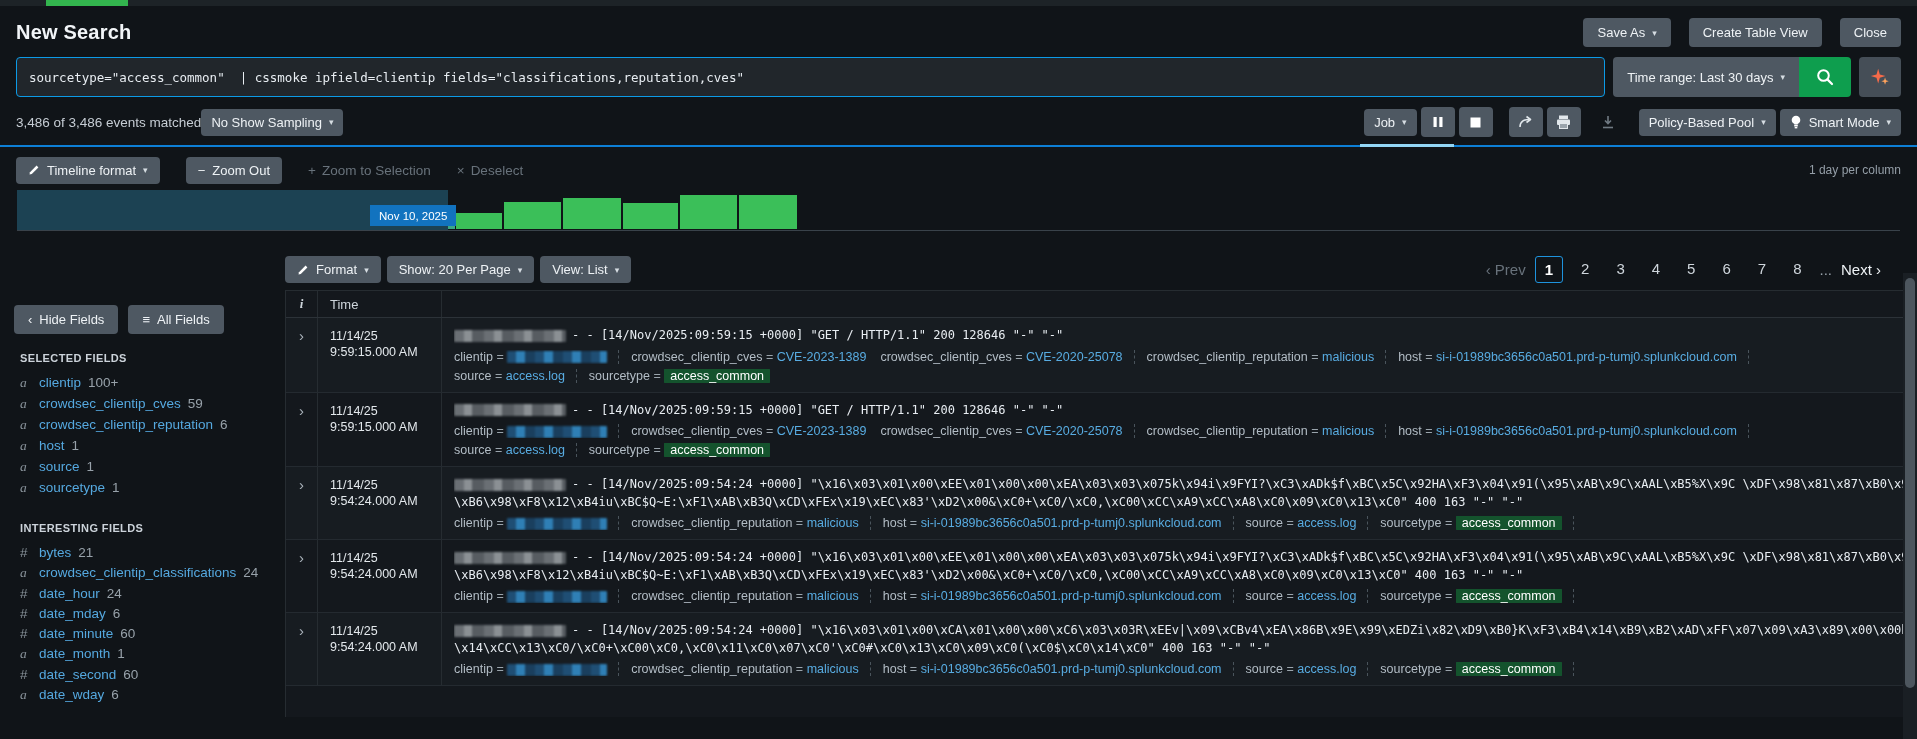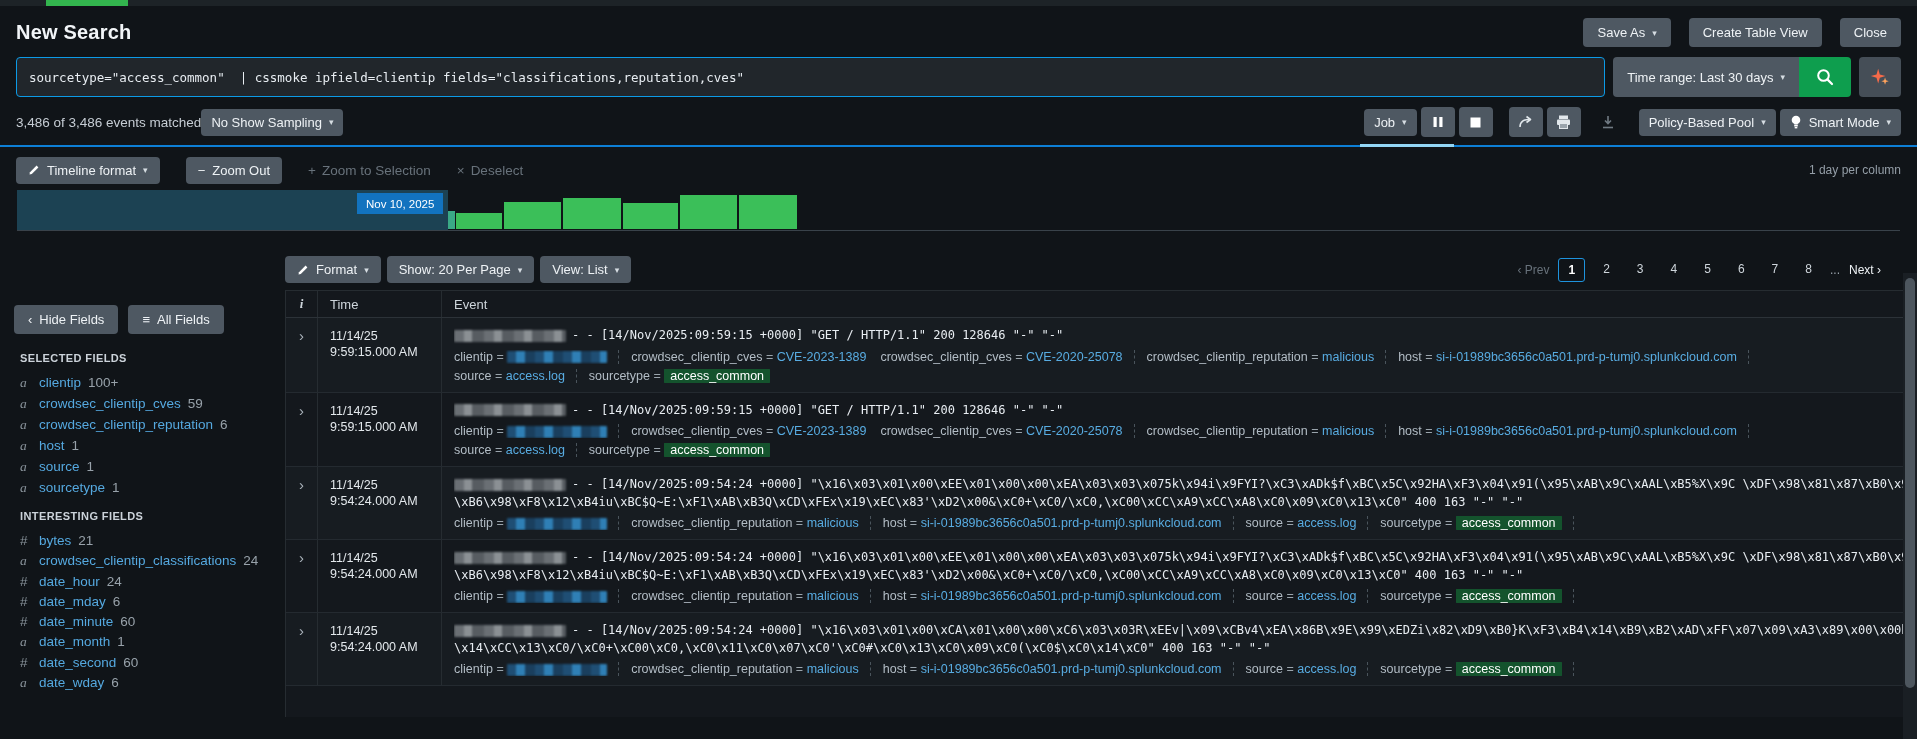--- a/index.html
+++ b/index.html
@@ -55,21 +55,21 @@
   .sb-section-title { font-size:11px; font-weight:700; letter-spacing:.4px; color:#ccd3da; margin:14px 0 8px 6px; }
   .sb-item { display:flex; align-items:baseline; gap:7px; padding:2.5px 0 2.5px 6px; font-size:13.5px; cursor:pointer; }
   .sb-prefix { color:#8a949c; width:12px; flex:none; }
   .sb-prefix.alpha { font-style:italic; font-family:"Liberation Serif","DejaVu Serif",serif; }
   .sb-name { color:#55a9e0; }
   .sb-count { color:#98a2aa; }
 
   .main { flex:1; min-width:0; display:flex; flex-direction:column; }
   .controls-row { display:flex; align-items:center; gap:6px; height:42px; padding-right:36px; border-bottom:1px solid #262c31; }
   .controls-row .btn { padding:6px 12px; }
-  .pagination { margin-left:auto; display:flex; align-items:center; gap:9px; font-size:12px; }
+  .pagination { margin-left:auto; display:flex; align-items:center; gap:9px; font-size:15px; }
   .pg-prev { color:#68727b; }
   .pg-page { color:#cfd6dc; padding:4px 9px; cursor:pointer; }
   .pg-page.active { border:1px solid #1e93dd; border-radius:3px; color:#fff; font-weight:700; }
   .pg-ellipsis { color:#9aa4ac; }
   .pg-next { color:#eef2f5; cursor:pointer; }
 
   .etable { flex:1; background:#14181d; border-left:1px solid #262c31; overflow:hidden; }
   .thead { display:flex; height:27px; align-items:center; border-bottom:1px solid #2c3238; color:#ced5db; font-size:13px; }
   .c-info { width:32px; flex:none; text-align:center; border-right:1px solid #262c31; align-self:stretch; display:flex; align-items:flex-start; justify-content:center; }
   .thead .c-info { align-items:center; font-family:"Liberation Serif","DejaVu Serif",serif; font-style:italic; font-weight:700; }
@@ -255,21 +255,21 @@
 
   <div class="tl-strip" id="tl-strip">
       <div class="tl-selection" style="width: 431px; background: rgb(28, 66, 83);"></div>
       <div class="tl-sliver" style="left: 431px; width: 7px; height: 18px;"></div>
       <div class="tl-bar" style="left: 439px; width: 46px; height: 16px; background: rgb(59, 191, 89);"></div>
       <div class="tl-bar" style="left: 487px; width: 57px; height: 27px; background: rgb(59, 191, 89);"></div>
       <div class="tl-bar" style="left: 546px; width: 58px; height: 31px; background: rgb(59, 191, 89);"></div>
       <div class="tl-bar" style="left: 606px; width: 55px; height: 26px; background: rgb(59, 191, 89);"></div>
       <div class="tl-bar" style="left: 663px; width: 57px; height: 34px; background: rgb(59, 191, 89);"></div>
       <div class="tl-bar" style="left: 722px; width: 58px; height: 34px; background: rgb(59, 191, 89);"></div>
-      <div class="tl-label" style="left: 340px;">Nov 10, 2025</div>
+      <div class="tl-label" style="left: 353px; margin-top: 12px;">Nov 10, 2025</div>
     </div>
 
   <div class="content">
     <aside class="fields-sidebar">
       <div class="sb-buttons">
         <button class="btn">
           <span>‹</span>
           <span>Hide Fields</span>
         </button>
         <button class="btn">
@@ -303,21 +303,21 @@
             <span class="sb-prefix alpha">a</span>
             <span class="sb-name">source</span>
             <span class="sb-count">1</span>
           </div>
           <div class="sb-item">
             <span class="sb-prefix alpha">a</span>
             <span class="sb-name">sourcetype</span>
             <span class="sb-count">1</span>
           </div>
         </div>
-      <div class="sb-section-title" style="margin-top:12px">INTERESTING FIELDS</div>
+      <div class="sb-section-title" style="margin-top:24px">INTERESTING FIELDS</div>
       <div id="interesting-list">
           <div class="sb-item">
             <span class="sb-prefix">#</span>
             <span class="sb-name">bytes</span>
             <span class="sb-count">21</span>
           </div>
           <div class="sb-item">
             <span class="sb-prefix alpha">a</span>
             <span class="sb-name">crowdsec_clientip_classifications</span>
             <span class="sb-count">24</span>
@@ -387,21 +387,20 @@
               <span class="pg-page">8</span>
             </span>
           <span class="pg-ellipsis">...</span>
           <span class="pg-next">Next ›</span>
         </div>
       </div>
       <div class="etable">
         <div class="thead">
           <div class="c-info">i</div>
           <div class="c-time">Time</div>
-          <div class="c-event">Event</div>
         </div>
         <div id="rows">
             <div class="trow">
               <div class="c-info">
                 <span class="chev">›</span>
               </div>
               <div class="c-time">
                 <div class="cell-pad">
                   <div class="t-date">11/14/25</div>
                   <div class="t-time">9:59:15.000 AM</div>

